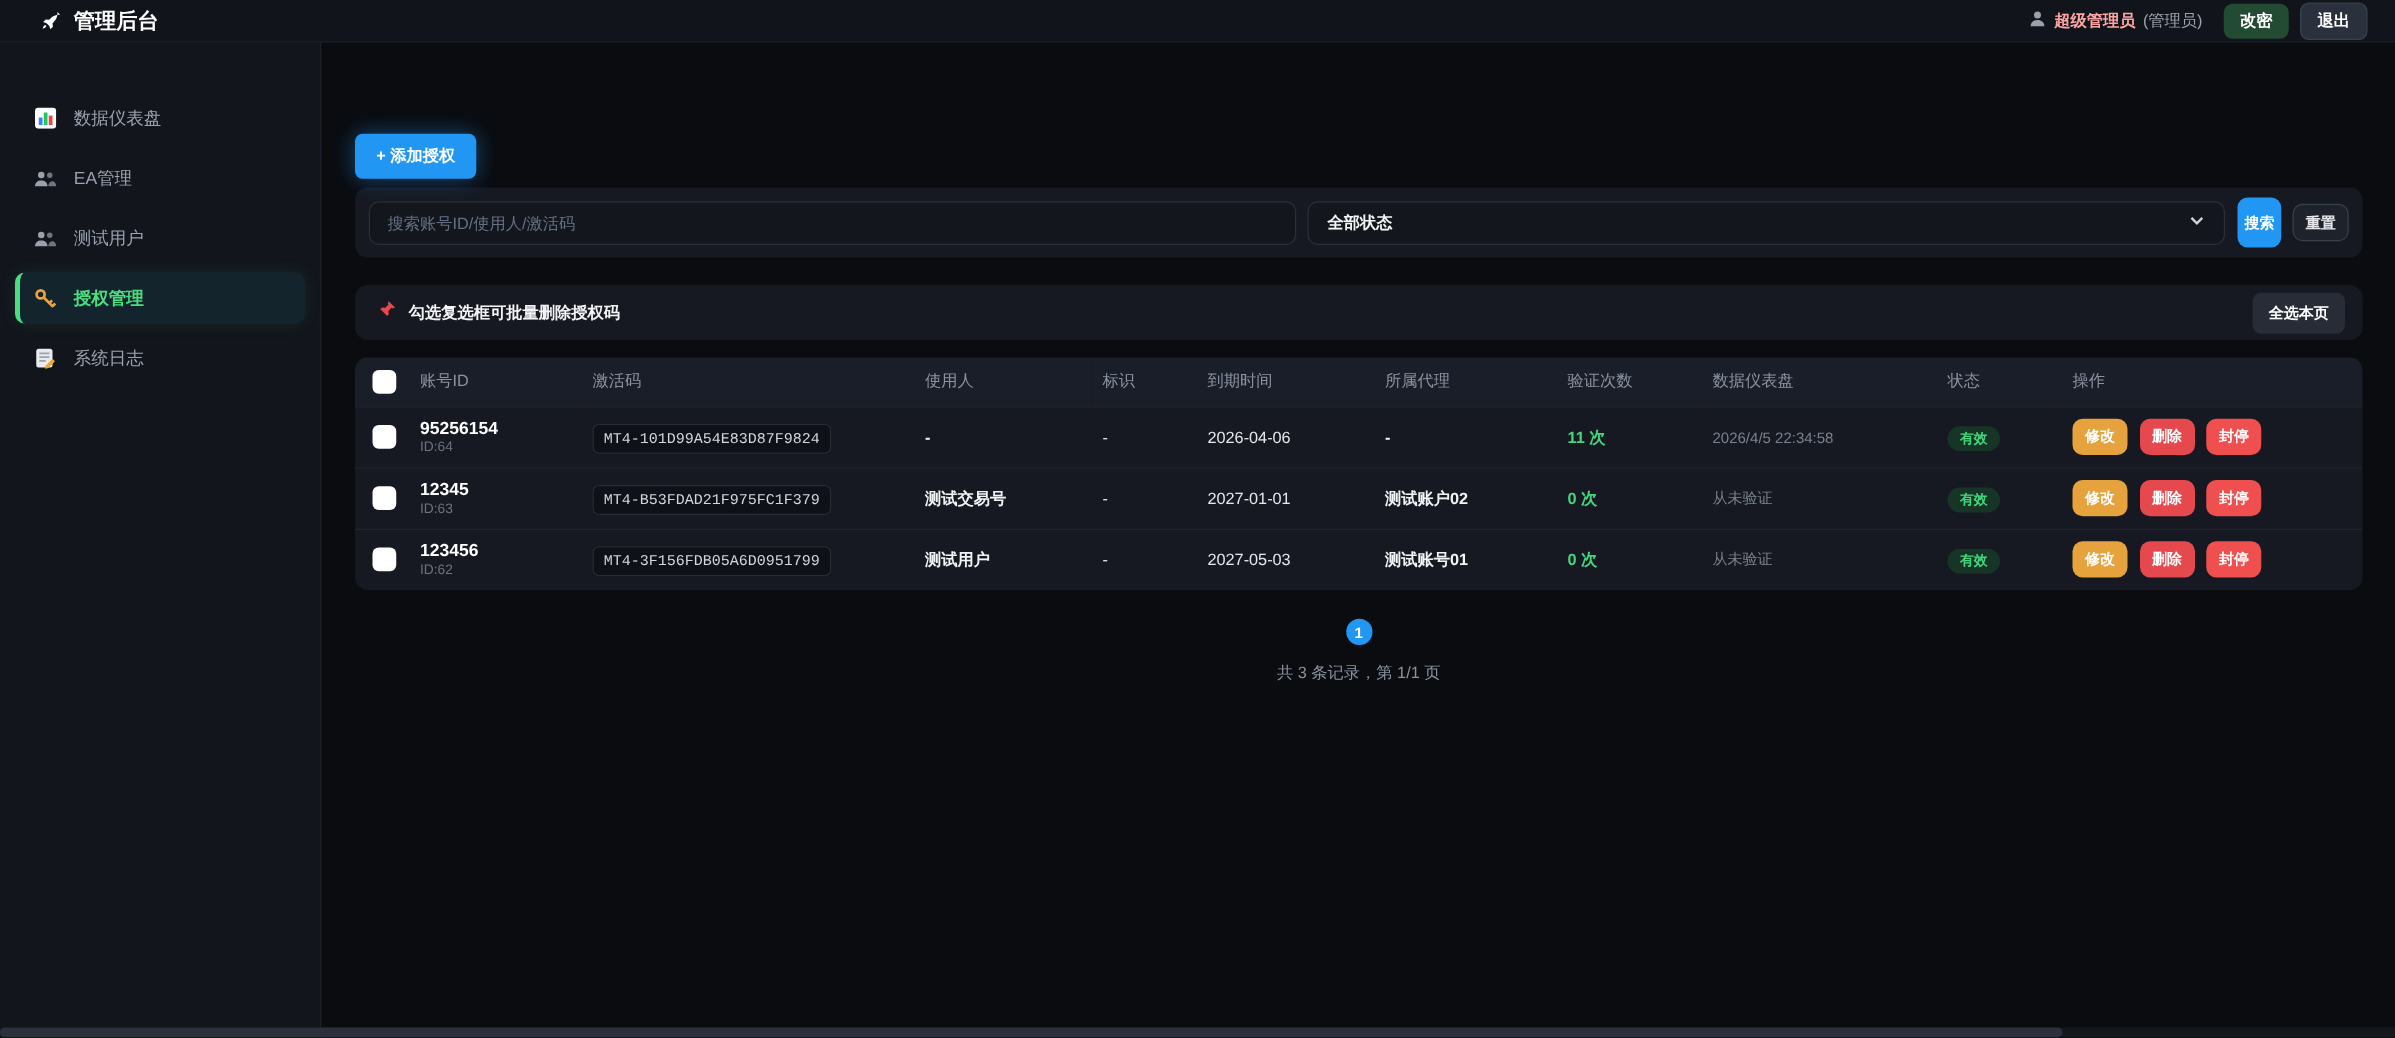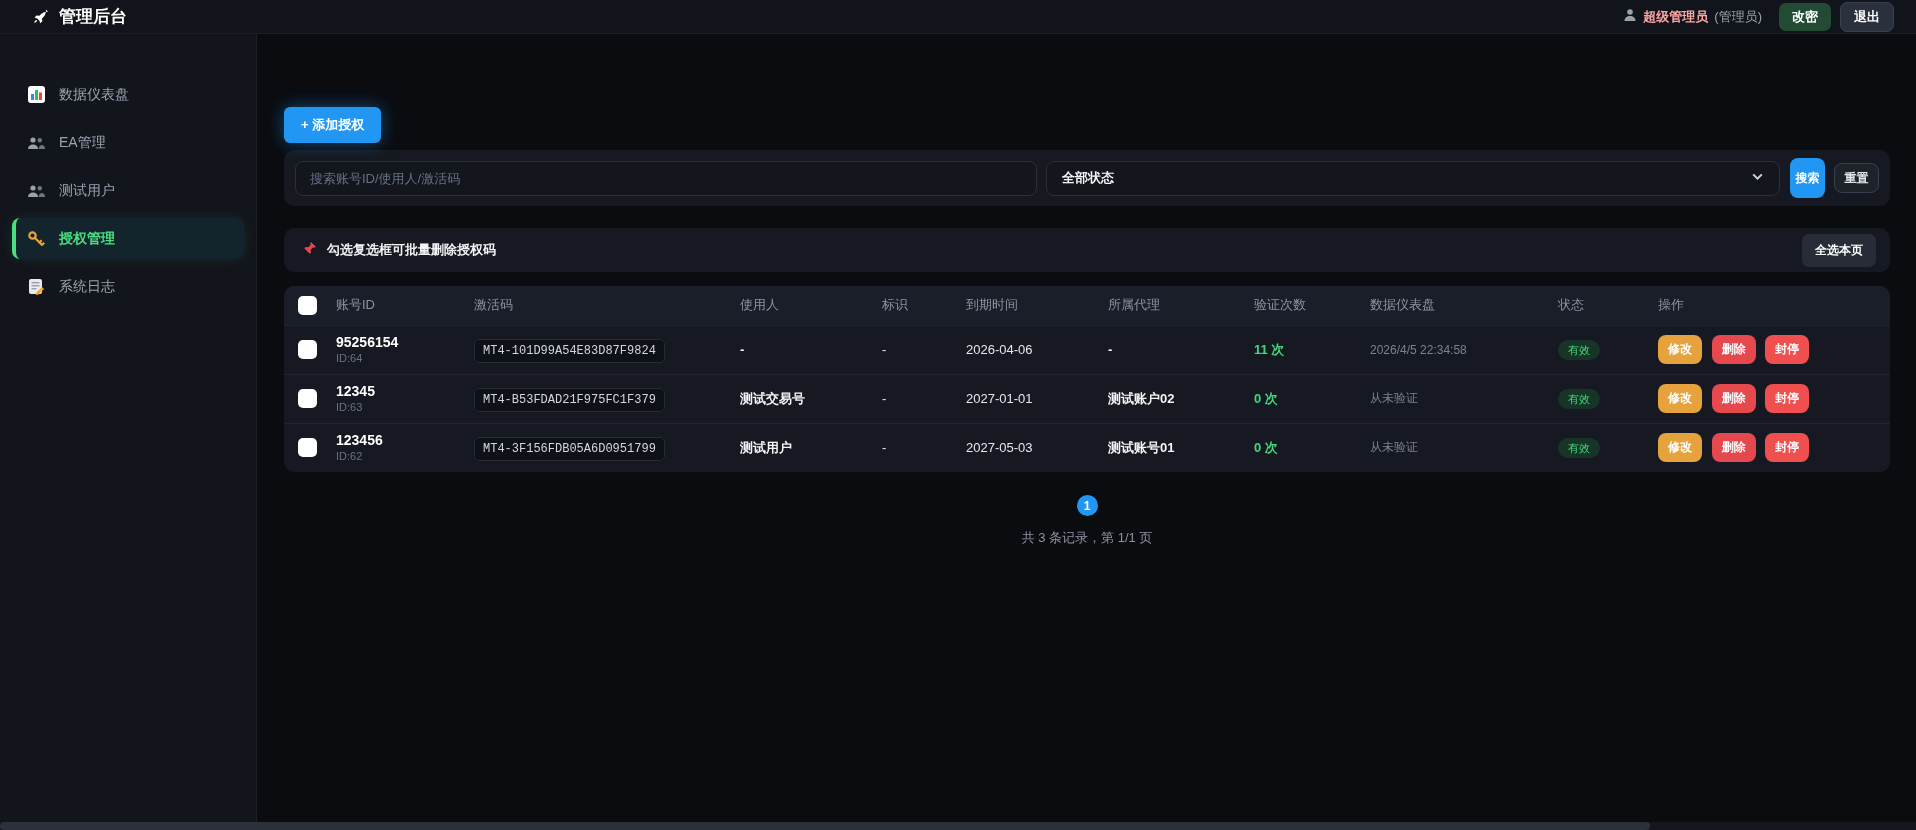--- a/index.html
+++ b/index.html
@@ -77,21 +77,21 @@
   .acc { font-size:14px; font-weight:bold; color:#ffffff; line-height:17px; }
   .idl { font-size:11px; color:#6b7280; line-height:14px; }
   .code-chip {
     font-family:"Liberation Mono", monospace; font-size:12px; background:#0e1117;
     border:1px solid #262b35; padding:4px 8px; border-radius:5px; color:#d2d6dd;
   }
   .cell-strong { font-weight:bold; color:#f3f4f6; }
   .cell-plain { color:#e5e7eb; }
   .verify { color:#42d77d; font-weight:bold; }
   .last { color:#7a828f; font-size:12px; }
-  .badge-active { background:#173526; color:#42d77d; font-size:11px; font-weight:normal;
+  .badge-active { background:#173526; color:#42d77d; font-size:11px; font-weight:bold;
     padding:4px 10px; border-radius:999px; }
   .act-btn { border:none; border-radius:8px; color:#fff; font-size:12px; font-weight:bold;
     padding:6px 10px; margin-right:6px; cursor:pointer; font-family:inherit; }
   .act-edit { background:#e6a23c; }
   .act-del  { background:#e5484d; }
   .act-ban  { background:#ef4f4f; }
   
   .pagination { display:flex; justify-content:center; margin-top:23px; }
   .page-btn { width:21px; height:21px; border-radius:50%; background:#2196f3; color:#fff;
     font-size:12px; font-weight:bold; display:flex; align-items:center; justify-content:center; cursor:pointer; }

